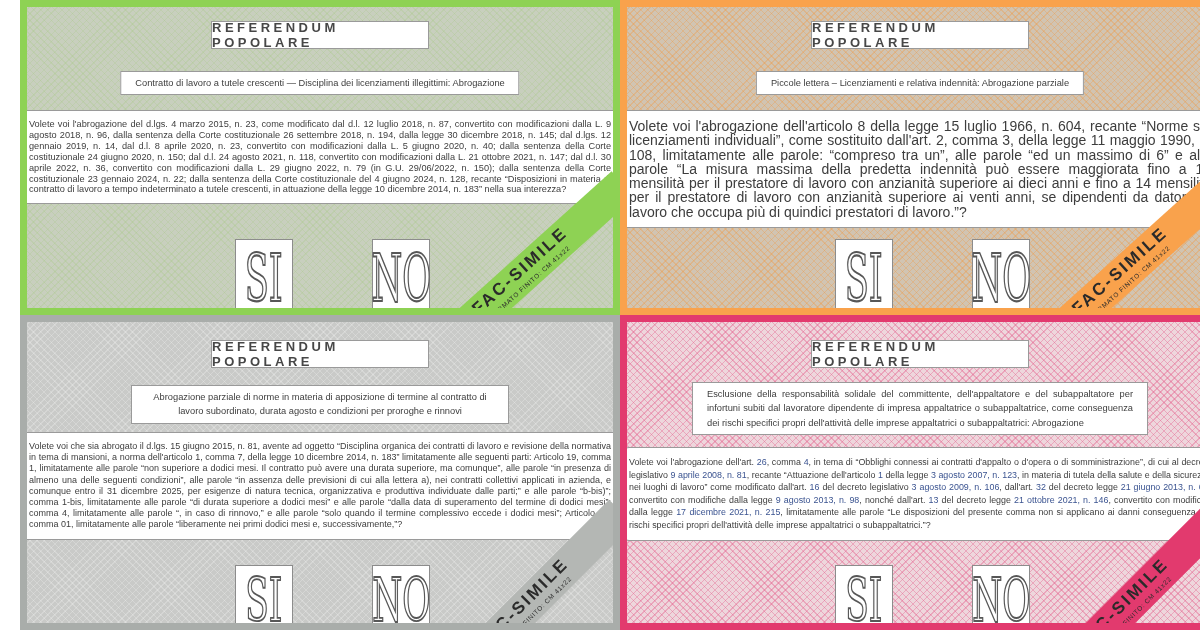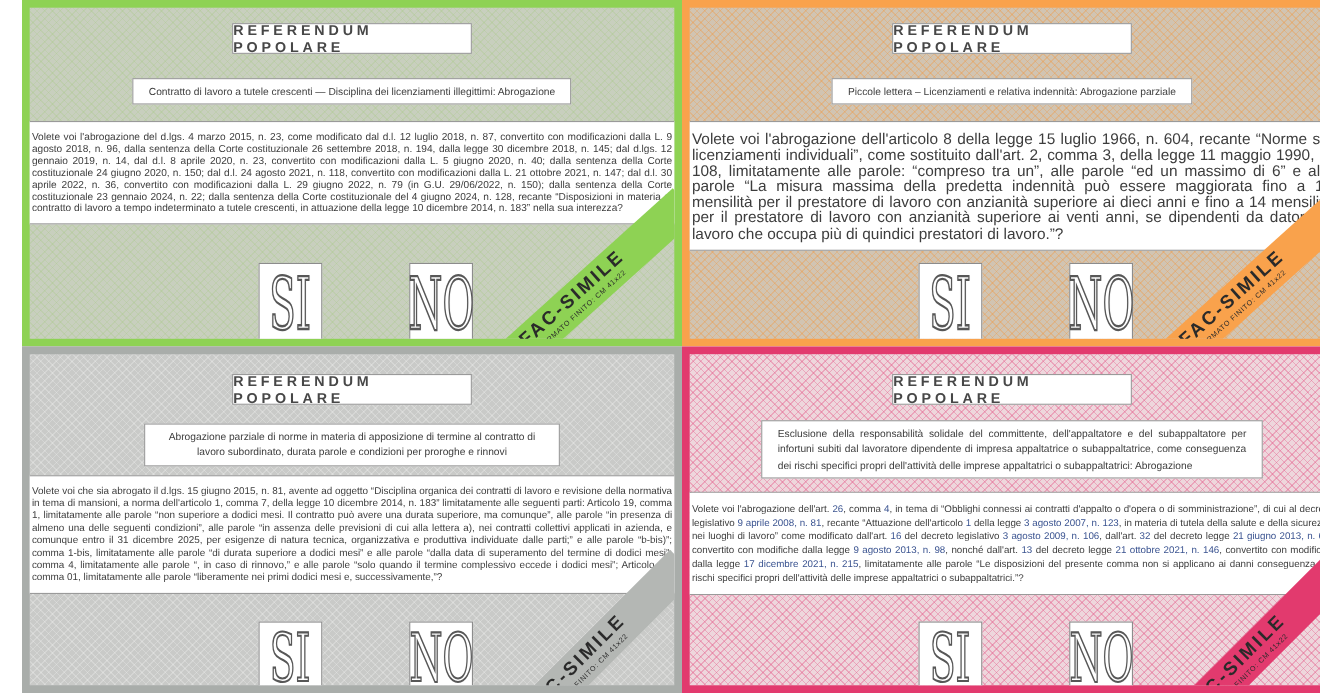--- a/index.html
+++ b/index.html
@@ -102,21 +102,21 @@
         <span>NO</span>
       </div>
     <div class="ribbon">
       <div class="ribbon-label">FAC-SIMILE</div>
       <div class="ribbon-note">FORMATO FINITO: CM 41x22</div>
     </div>
   </section>
 
   <section class="ballot r2 b3" style="--border: #a9adaa; --bg: #c9cac8; --hatch: rgba(255,255,255,0.22); --ribbon: #b4b7b4; --link: #3d3d3d;">
     <div class="wbox title-box">REFERENDUM POPOLARE</div>
-    <div class="wbox subtitle-box">Abrogazione parziale di norme in materia di apposizione di termine al contratto di lavoro subordinato, durata parole e condizioni per proroghe e rinnovi</div>
+    <div class="wbox subtitle-box">Abrogazione parziale di norme in materia di apposizione di termine al contratto di lavoro subordinato, durata agosto e condizioni per proroghe e rinnovi</div>
     <div class="wbox question-box"><span>Volete voi che sia abrogato il d.lgs. 15 giugno 2015, n. 81, avente ad oggetto “Disciplina organica dei contratti di lavoro e revisione della normativa in tema di mansioni, a norma dell'articolo 1, comma 7, della legge 10 dicembre 2014, n. 183” limitatamente alle seguenti parti: Articolo 19, comma 1, limitatamente alle parole “non superiore a dodici mesi. Il contratto può avere una durata superiore, ma comunque”, alle parole “in presenza di almeno una delle seguenti condizioni”, alle parole “in assenza delle previsioni di cui alla lettera a), nei contratti collettivi applicati in azienda, e comunque entro il 31 dicembre 2025, per esigenze di natura tecnica, organizzativa e produttiva individuate dalle parti;” e alle parole “b-bis)”; comma 1-bis, limitatamente alle parole “di durata superiore a dodici mesi” e alle parole “dalla data di superamento del termine di dodici mesi”; comma 4, limitatamente alle parole “, in caso di rinnovo,” e alle parole “solo quando il termine complessivo eccede i dodici mesi”; Articolo 21, comma 01, limitatamente alle parole “liberamente nei primi dodici mesi e, successivamente,”?</span></div>
     <div class="choice choice-si">
         <span>SI</span>
       </div>
     <div class="choice choice-no">
         <span>NO</span>
       </div>
     <div class="ribbon">
       <div class="ribbon-label">FAC-SIMILE</div>
       <div class="ribbon-note">FORMATO FINITO: CM 41x22</div>

